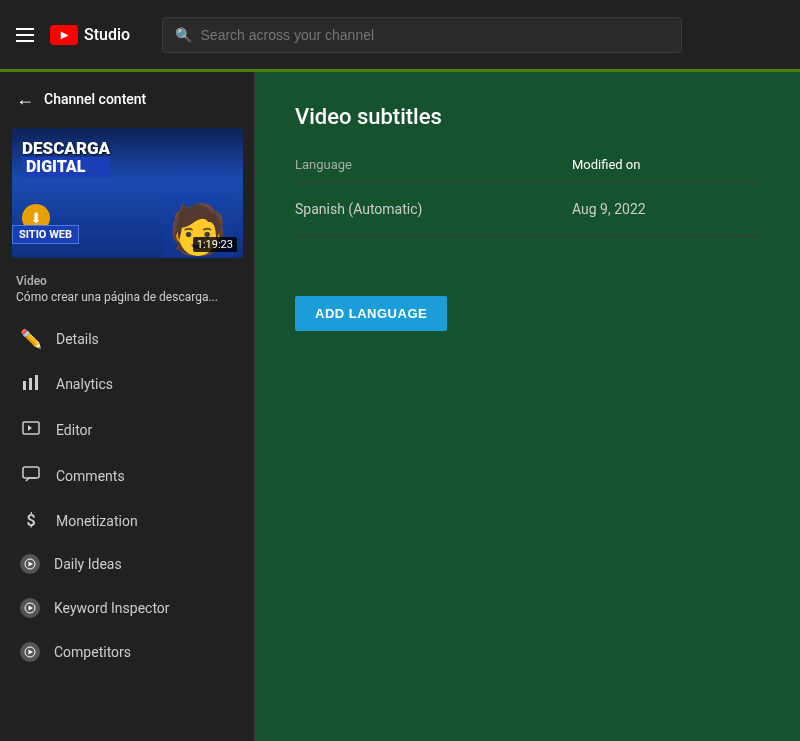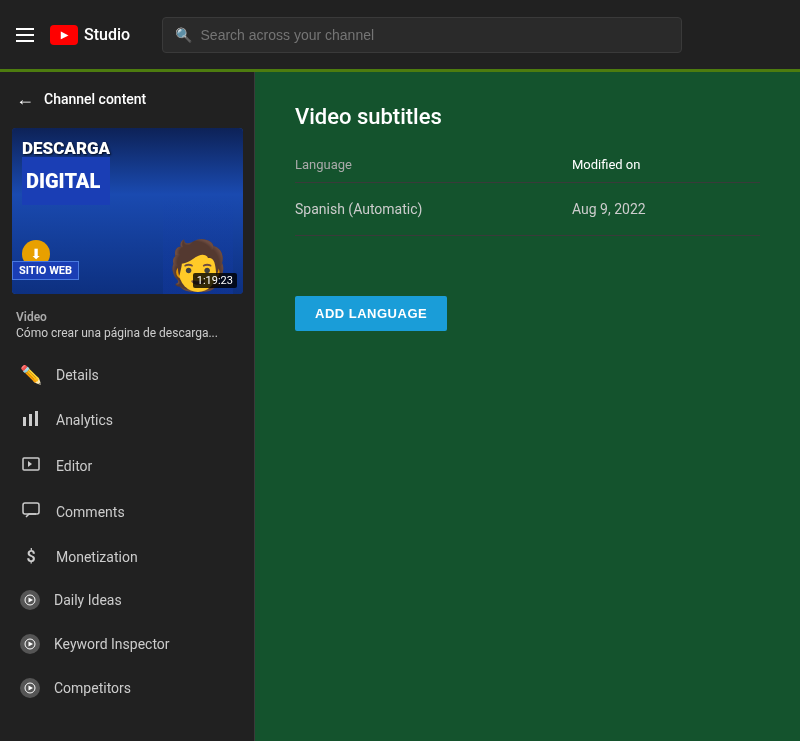--- a/index.html
+++ b/index.html
@@ -89,21 +89,21 @@
     }
     .channel-content-label {
       font-size: 14px; font-weight: 500; color: #fff;
     }
 
     .video-thumbnail-wrap {
       padding: 8px 12px;
     }
     .video-thumbnail {
       width: 231px;
-      height: 166px;
+      height: 130px;
       background: linear-gradient(135deg, #1a3a8a 0%, #1a5ac4 50%, #1a3a8a 100%);
       border-radius: 4px;
       position: relative;
       overflow: hidden;
       display: flex;
       align-items: center;
       justify-content: center;
     }
     .thumbnail-bg {
       position: absolute; inset: 0;
@@ -114,23 +114,23 @@
       top: 12px;
       left: 10px;
       text-align: left;
     }
     .descarga-text {
       font-size: 17px; font-weight: 900; color: #fff;
       text-shadow: 1px 1px 2px rgba(0,0,0,0.8);
       line-height: 1;
     }
     .digital-text {
-      font-size: 20px; font-weight: 900; color: #fff;
+      font-size: 16px; font-weight: 900; color: #fff;
       background: #1a3eb5;
-      padding: 13px 4px;
+      padding: 1px 4px;
       line-height: 1.1;
     }
     .sitio-web-badge {
       position: absolute;
       bottom: 14px;
       left: 0;
       background: #1a3eb5;
       color: #fff;
       font-size: 11px;
       font-weight: 700;

